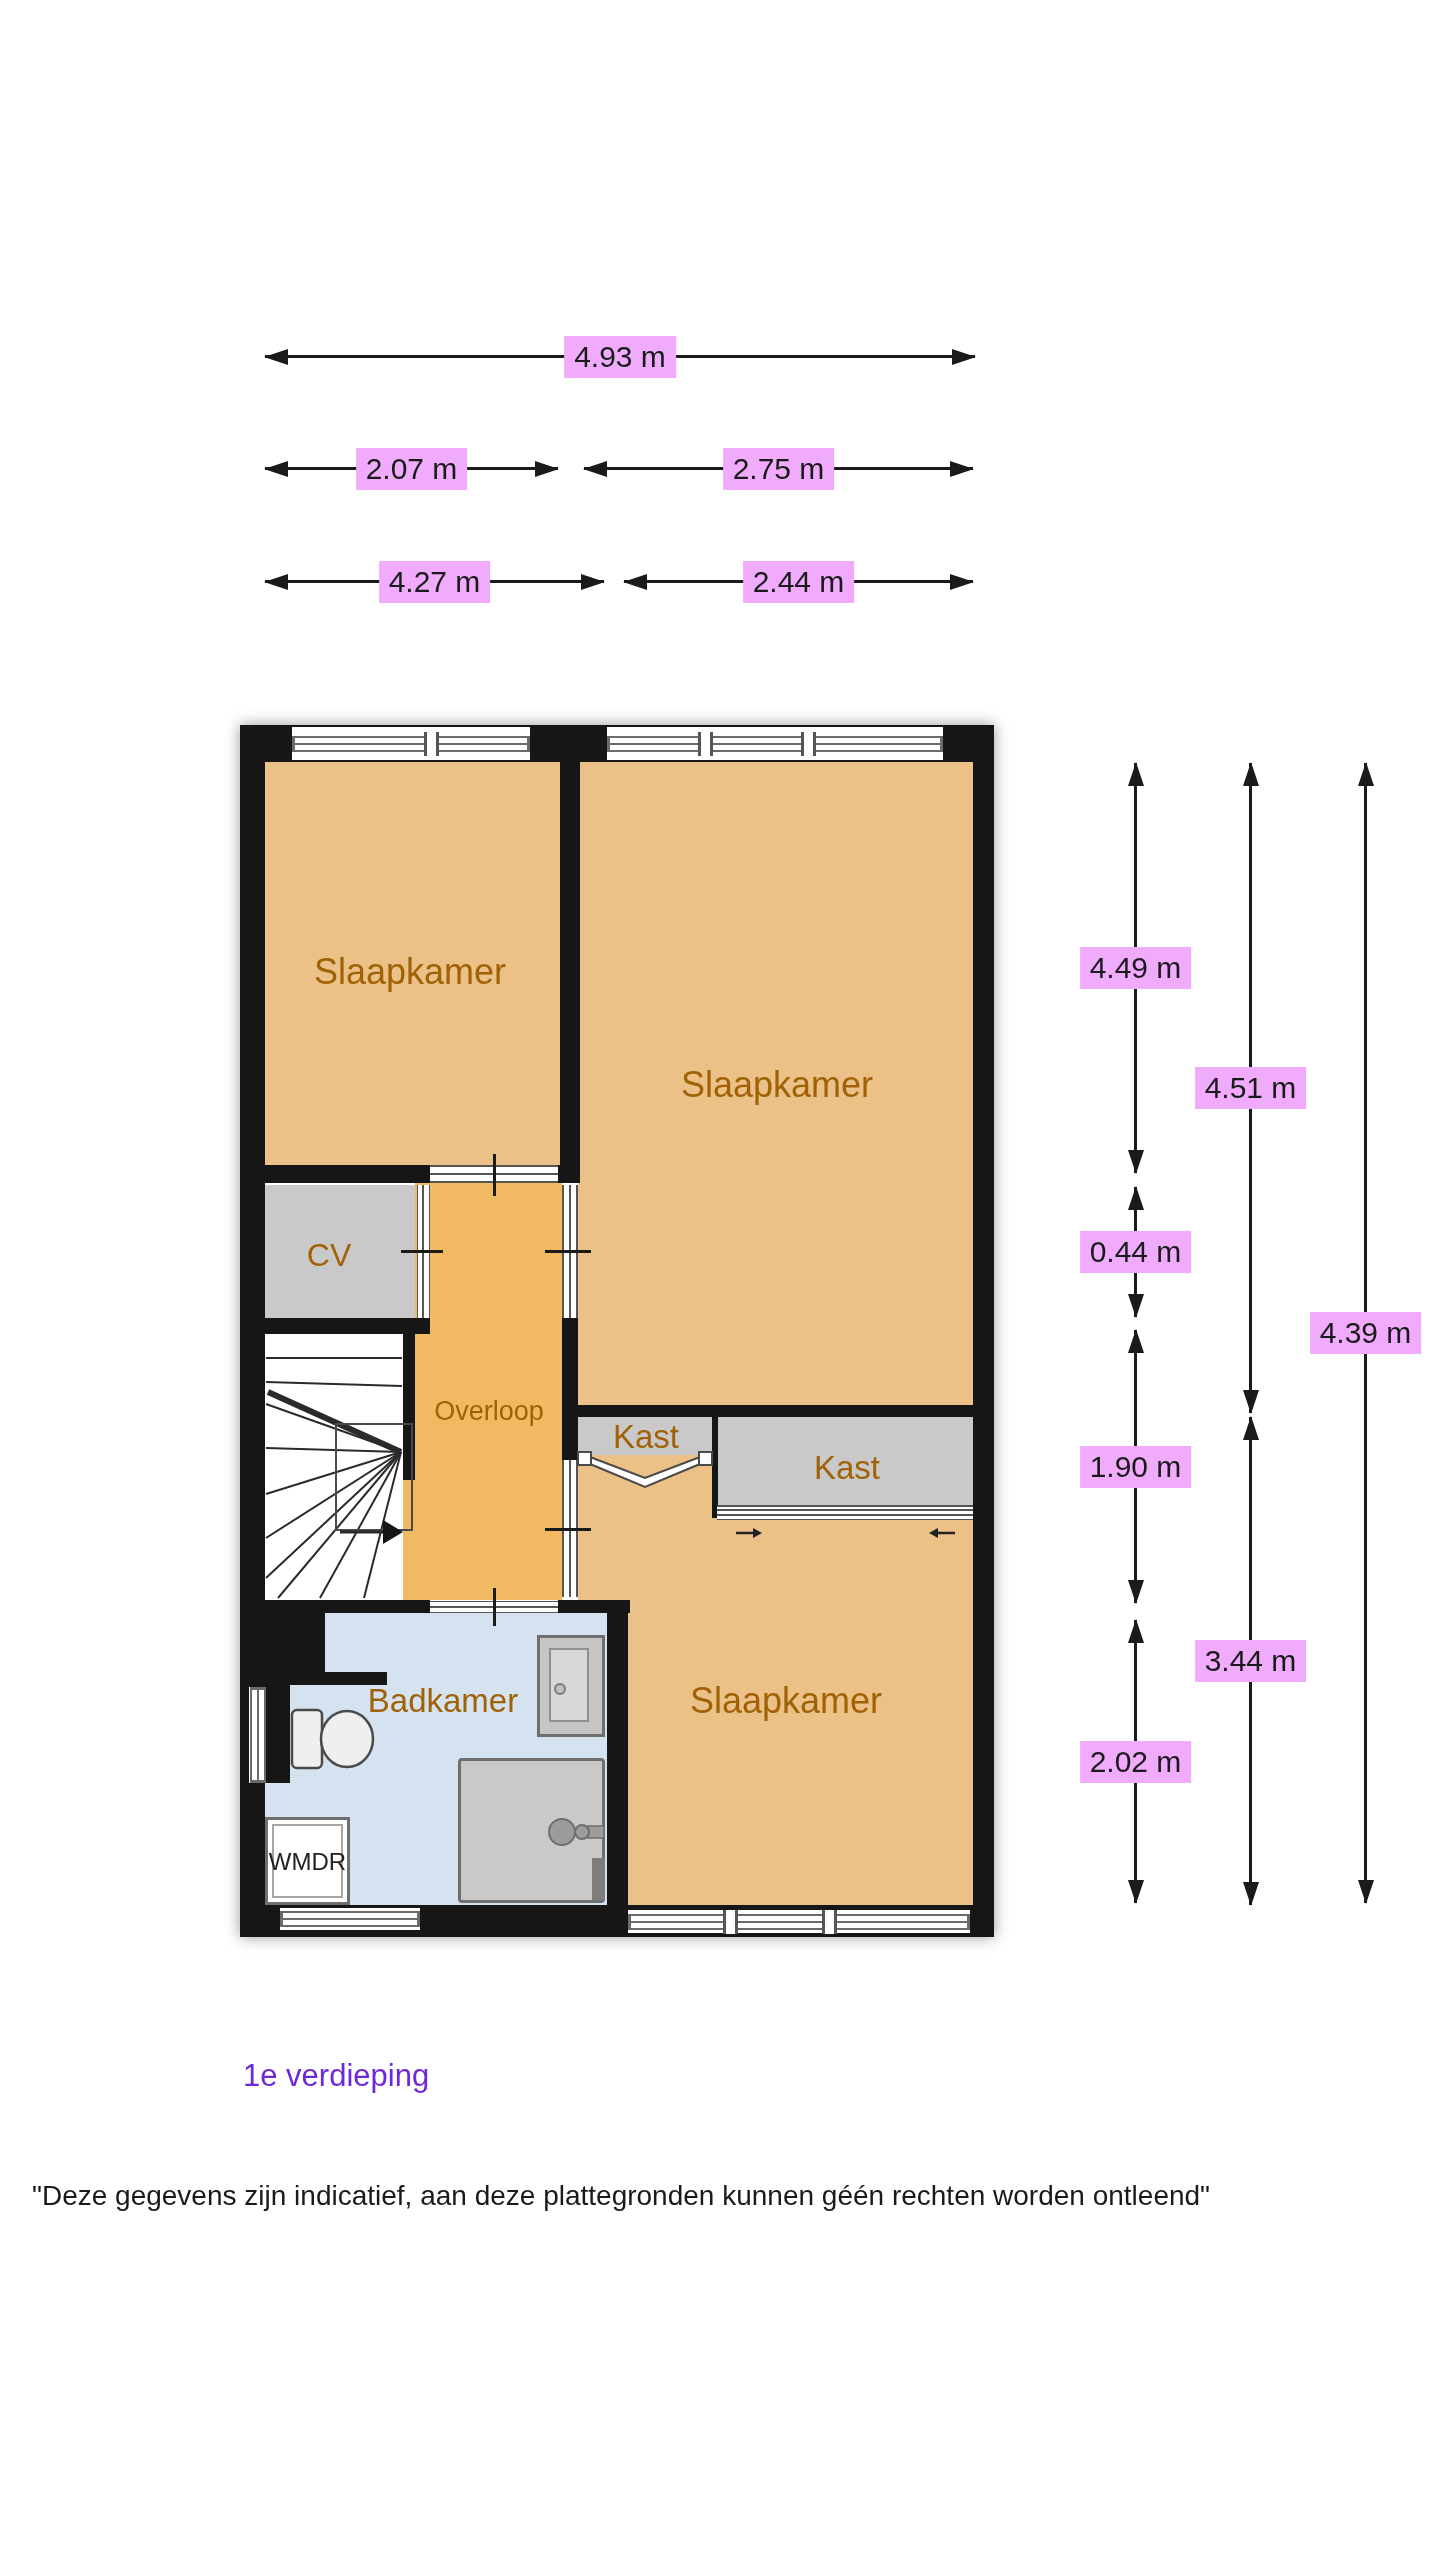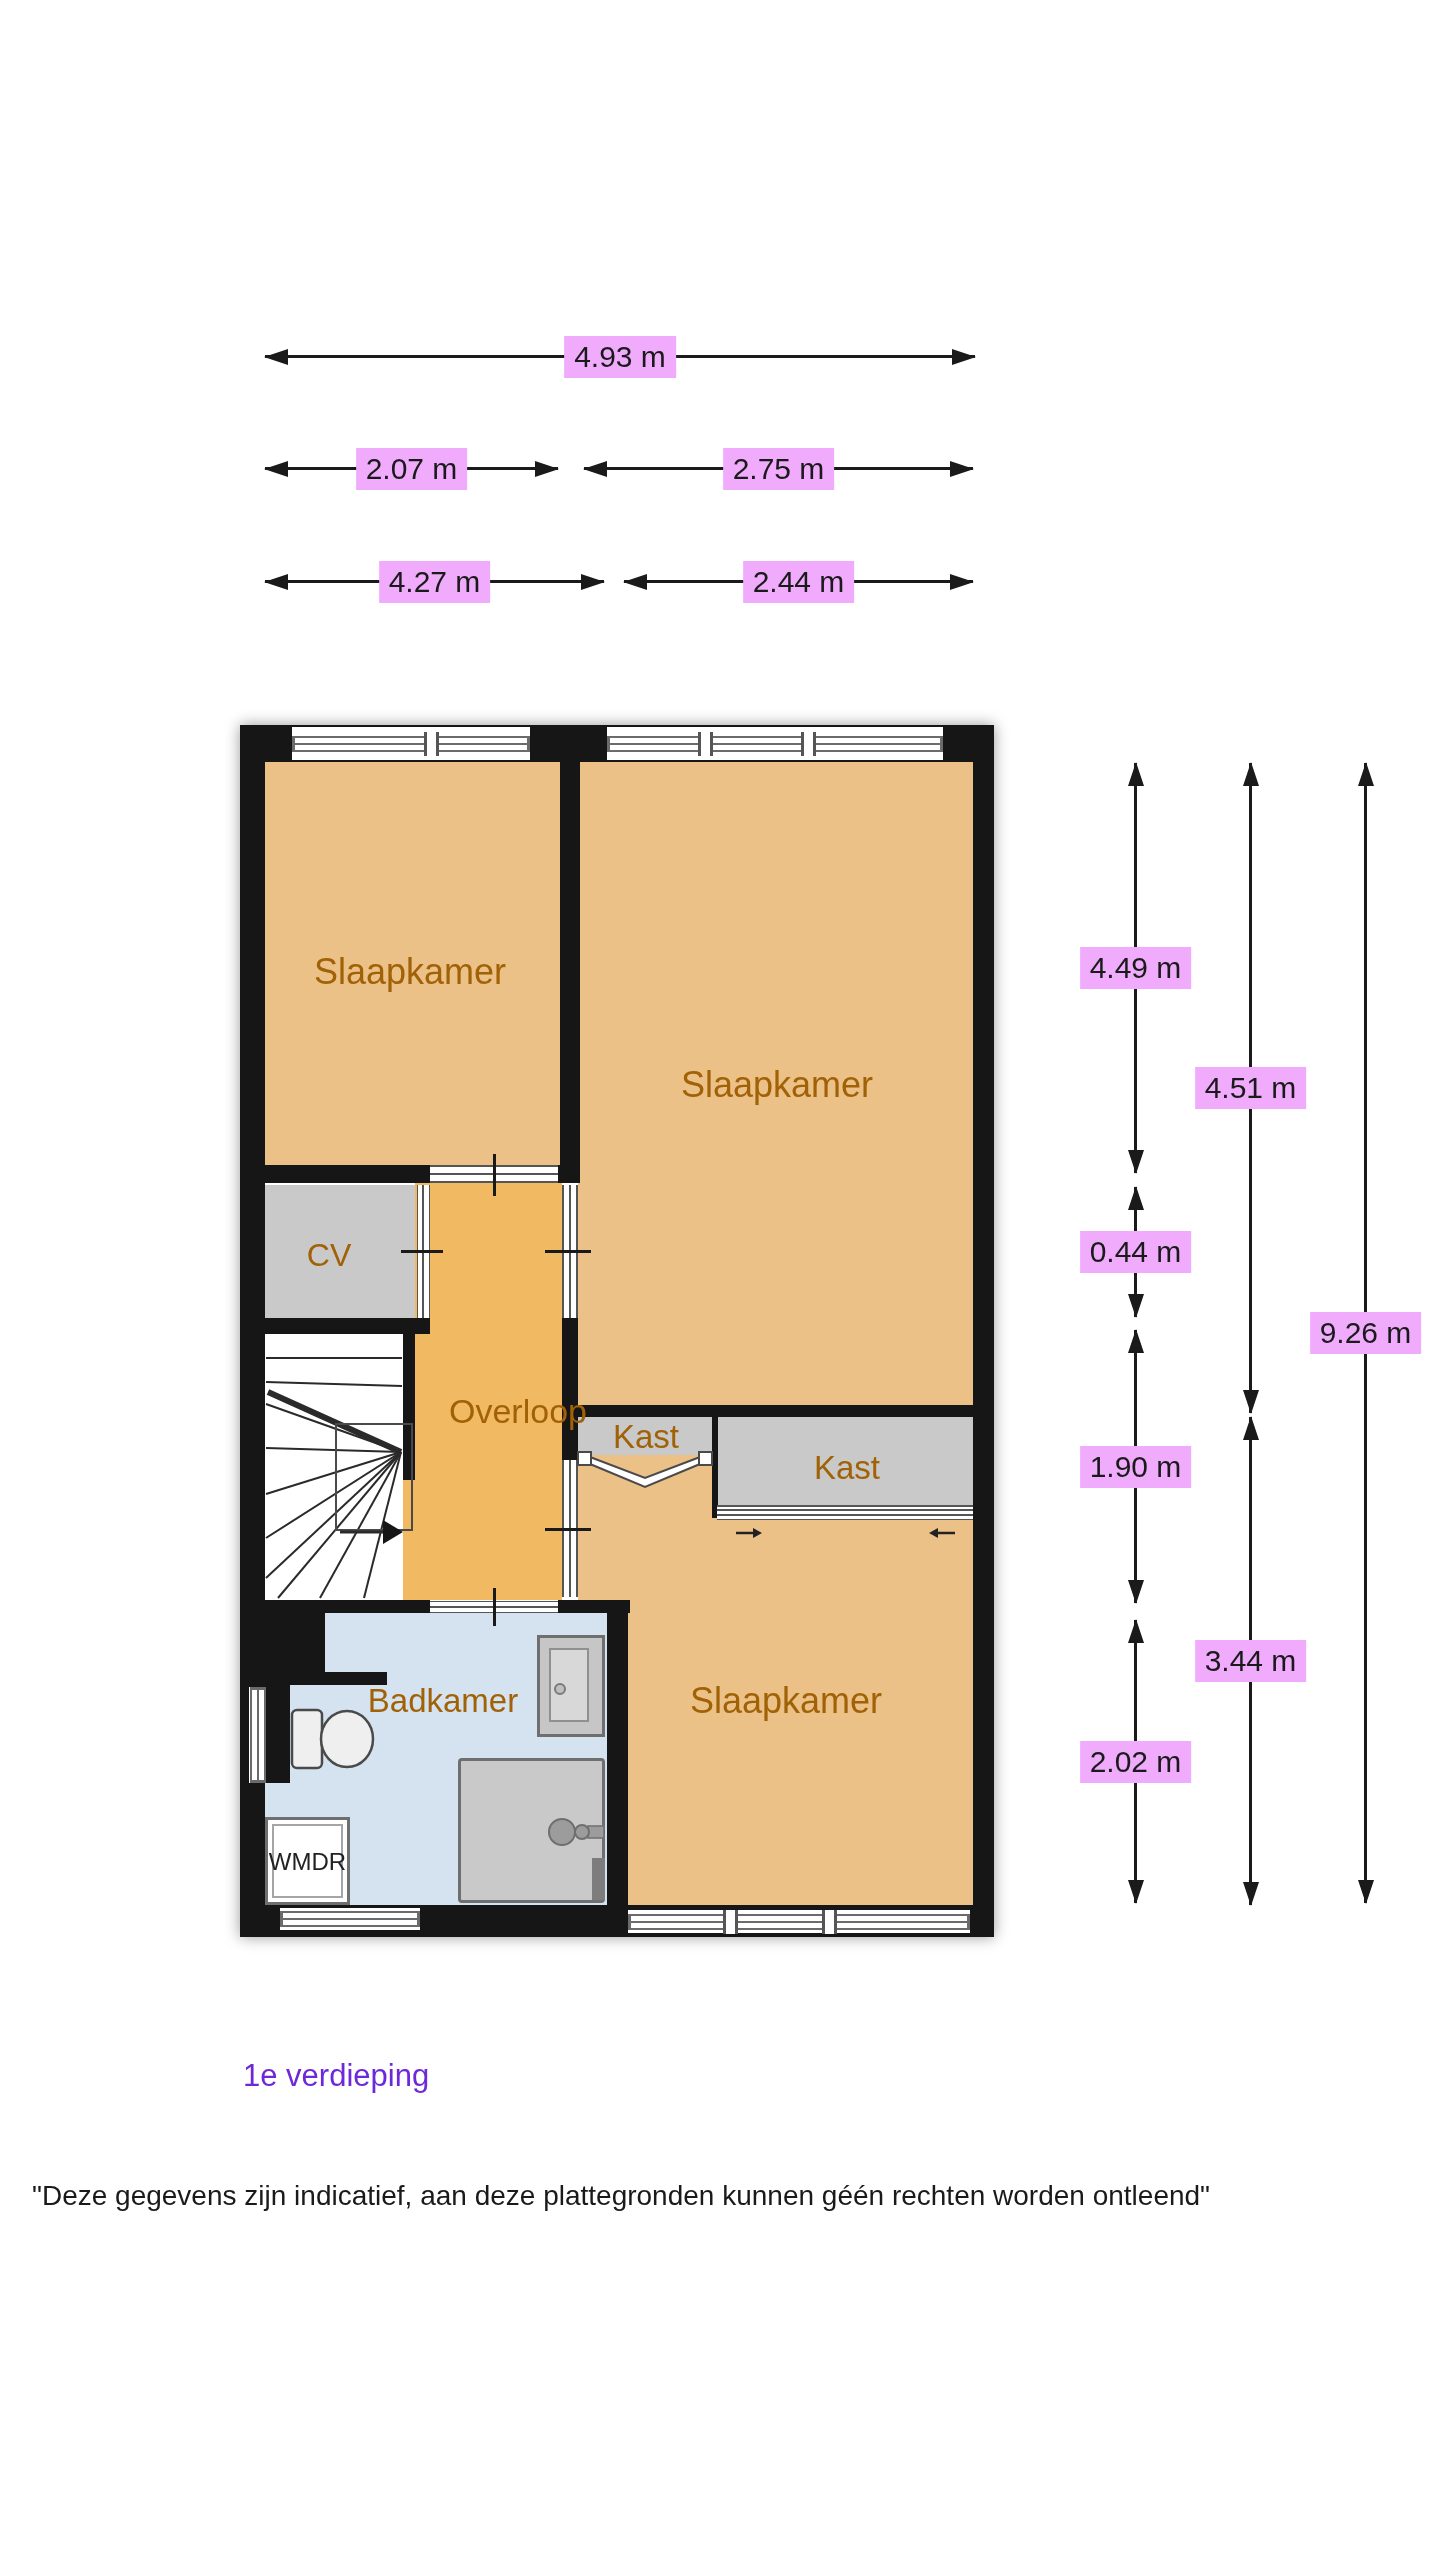--- a/index.html
+++ b/index.html
@@ -194,21 +194,21 @@
       <polygon points="753,1528 762,1533 753,1538" fill="#222"></polygon>
       <line x1="938" y1="1533" x2="955" y2="1533" stroke="#222" stroke-width="2.5"></line>
       <polygon points="938,1528 929,1533 938,1538" fill="#222"></polygon>
     </g>
   </svg>
 
   <div class="lbl" style="left:410px;top:972px;font-size:36px">Slaapkamer</div>
   <div class="lbl" style="left:777px;top:1085px;font-size:36px">Slaapkamer</div>
   <div class="lbl" style="left:786px;top:1701px;font-size:36px">Slaapkamer</div>
   <div class="lbl" style="left:329px;top:1255px;font-size:32px">CV</div>
-  <div class="lbl" style="left:518px;top:1411px;font-size:34px">Overloop</div>
+  <div class="lbl" style="left:489px;top:1411px;font-size:27px">Overloop</div>
   <div class="lbl" style="left:646px;top:1437px;font-size:33px">Kast</div>
   <div class="lbl" style="left:847px;top:1468px;font-size:33px">Kast</div>
   <div class="lbl" style="left:443px;top:1701px;font-size:33px">Badkamer</div>
 
   <div class="dimv" style="left:1134px;top:763px;height:410px">
     <span class="av-t"></span>
     <span class="av-b"></span>
     <span class="dlab">4.49 m</span>
   </div>
   <div class="dimv" style="left:1134px;top:1187px;height:130px">
@@ -232,19 +232,19 @@
     <span class="dlab">4.51 m</span>
   </div>
   <div class="dimv" style="left:1249px;top:1417px;height:488px">
     <span class="av-t"></span>
     <span class="av-b"></span>
     <span class="dlab">3.44 m</span>
   </div>
   <div class="dimv" style="left:1364px;top:763px;height:1140px">
     <span class="av-t"></span>
     <span class="av-b"></span>
-    <span class="dlab">9.26 m</span>
+    <span class="dlab">4.39 m</span>
   </div>
 
   <div class="abs" style="left:243px;top:2058px;font-size:31px;color:#6d28d9">1e verdieping</div>
   <div class="abs" style="left:32px;top:2180px;font-size:28px;color:#1a1a1a;white-space:nowrap">"Deze gegevens zijn indicatief, aan deze plattegronden kunnen géén rechten worden ontleend"</div>
 
 </div>
 
 </body></html>

